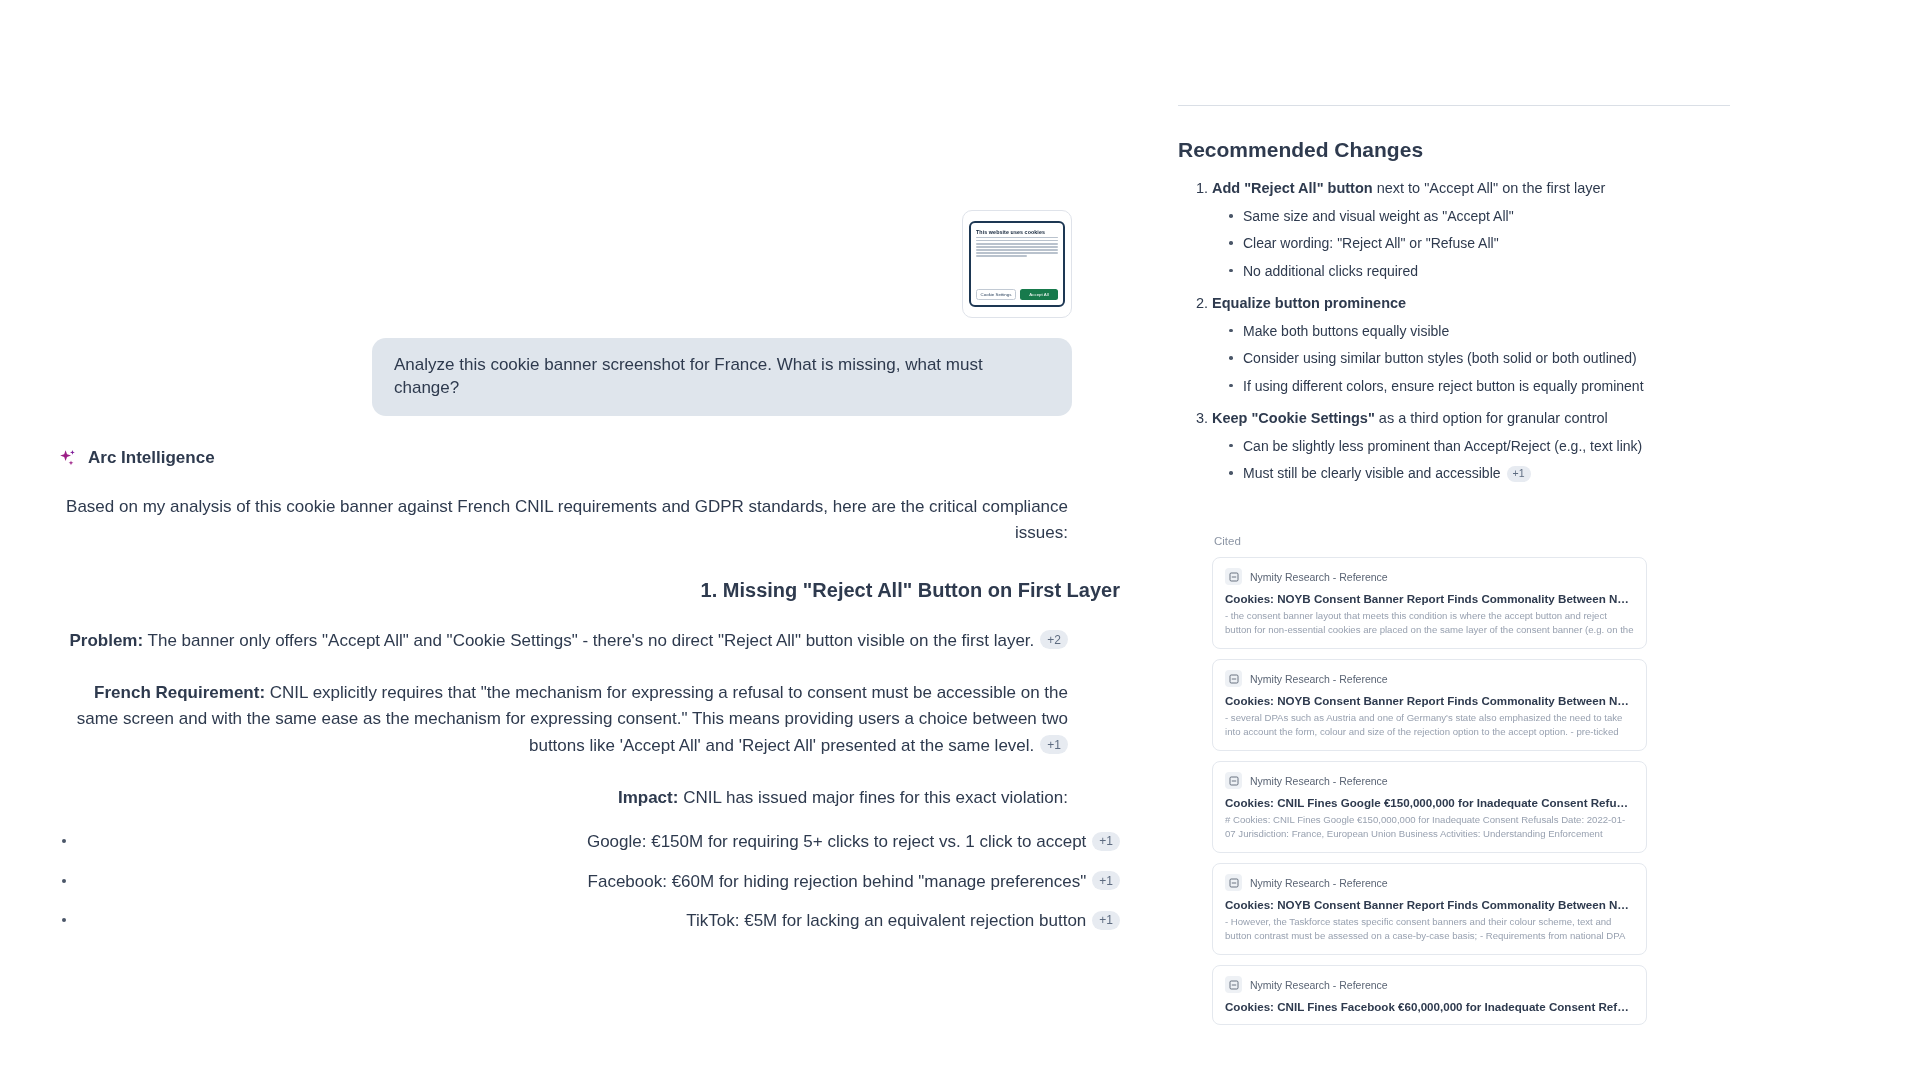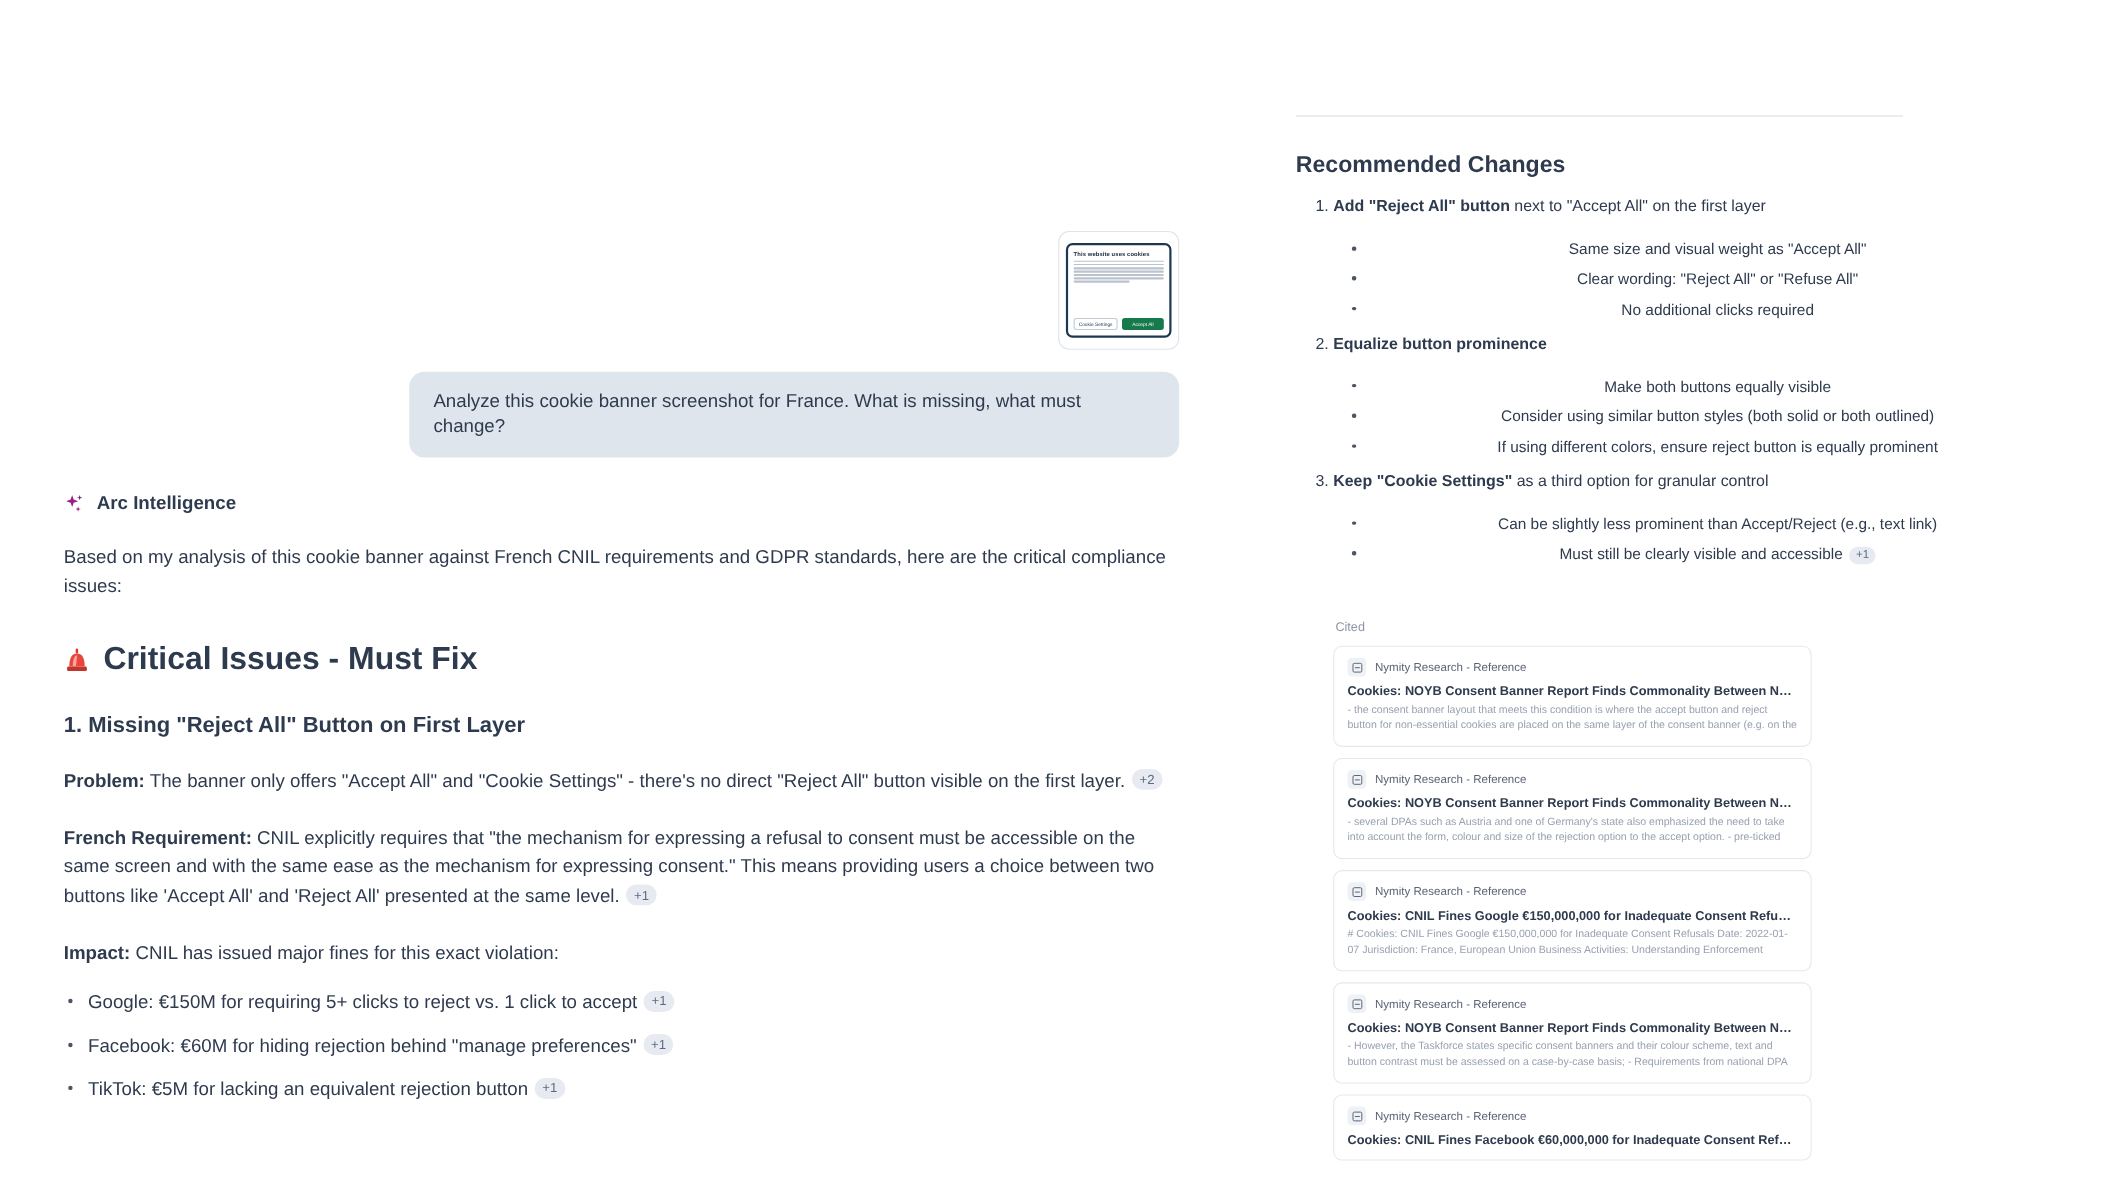--- a/index.html
+++ b/index.html
@@ -60,21 +60,21 @@
     background: #dfe5ec;
     border-radius: 14px;
     padding: 16px 22px;
     font-size: 17px;
     line-height: 1.35;
     color: #2e3a4e;
     max-width: 700px;
   }
 
   
-  .assistant { margin-top: 32px; }
+  .assistant { margin-top: 32px; text-align: right; }
   .assistant-head { display: flex; align-items: center; gap: 10px; }
   .spark-icon { width: 20px; height: 20px; display: block; }
   .assistant-name { font-size: 17px; font-weight: bold; color: #2e3a4e; }
 
   .para {
     font-size: 17px; line-height: 1.55; color: #2e3a4e;
     margin-top: 26px; max-width: 1010px;
   }
   .para b, .para strong { font-weight: bold; }
 
@@ -116,21 +116,21 @@
   .divider { height: 1px; background: #dadfe6; width: 552px; margin-bottom: 32px; }
   h2.rec-h { font-size: 21px; font-weight: bold; color: #2e3a4e; }
   .imm-h { font-size: 16px; font-weight: bold; color: #2e3a4e; margin-top: 24px; }
 
   ol.actions { margin-top: 16px; padding-left: 34px; }
   ol.actions > li {
     font-size: 14.5px; line-height: 1.45; color: #2e3a4e; margin-bottom: 6px;
   }
   ol.actions > li > .li-text b { font-weight: bold; }
   ol.actions ul {
-    list-style: none; margin-top: 17px; margin-bottom: 12px; padding-left: 14px; text-align: center;
+    list-style: none; margin-top: 7px; margin-bottom: 12px; padding-left: 14px;
   }
   ol.actions ul li {
     font-size: 14px; line-height: 1.45; color: #2e3a4e;
     margin-bottom: 7px; padding-left: 17px; position: relative;
   }
   ol.actions ul li:before {
     content: ""; position: absolute; left: 3px; top: 8px;
     width: 3.5px; height: 3.5px; border-radius: 50%; background: #4a5668;
   }
   .cite-sm {
@@ -213,32 +213,20 @@
             <path d="M7.6 2.2 L9.0 6.2 L13.0 7.6 L9.0 9.0 L7.6 13.0 L6.2 9.0 L2.2 7.6 L6.2 6.2 Z" fill="#9c1f86"></path>
             <path d="M14.4 2.0 L15.0 3.8 L16.8 4.4 L15.0 5.0 L14.4 6.8 L13.8 5.0 L12.0 4.4 L13.8 3.8 Z" fill="#7e1a97"></path>
             <path d="M13.0 12.4 L13.6 14.2 L15.4 14.8 L13.6 15.4 L13.0 17.2 L12.4 15.4 L10.6 14.8 L12.4 14.2 Z" fill="#9c1f86"></path>
           </svg>
         </span>
         <span class="assistant-name">Arc Intelligence</span>
       </div>
 
       <p class="para">Based on my analysis of this cookie banner against French CNIL requirements and GDPR standards, here are the critical compliance issues:</p>
 
-      <h2 class="section-h">
-        <span class="siren">
-          <svg viewBox="0 0 24 26" width="24" height="26" xmlns="http://www.w3.org/2000/svg">
-            <rect x="3" y="20" width="18" height="4" rx="1.2" fill="#c2352b"></rect>
-            <path d="M5 20 Q5 8 12 8 Q19 8 19 20 Z" fill="#e8463a"></path>
-            <path d="M8.2 19.5 Q8.2 10 12 9.6 Q12 13 11 19.5 Z" fill="#fbc7c2" opacity=".75"></path>
-            <rect x="10.8" y="3.6" width="2.2" height="4.6" rx="1" fill="#d8392f"></rect>
-            <path d="M16.5 5.2 l3.2 -1.8 M7.6 5.2 l-3.2 -1.8 M12 3.2 v-2.6" stroke="#f5a199" stroke-width="1.3" stroke-linecap="round" fill="none" opacity=".0"></path>
-          </svg>
-        </span>
-        <span>Critical Issues - Must Fix</span>
-      </h2>
 
       <h3 class="sub-h">1. Missing "Reject All" Button on First Layer</h3>
 
       <p class="para">
         <b>Problem:</b>
         <span>The banner only offers "Accept All" and "Cookie Settings" - there's no direct "Reject All" button visible on the first layer.</span><span class="cite">+2</span>
       </p>
 
       <p class="para">
         <b>French Requirement:</b>

